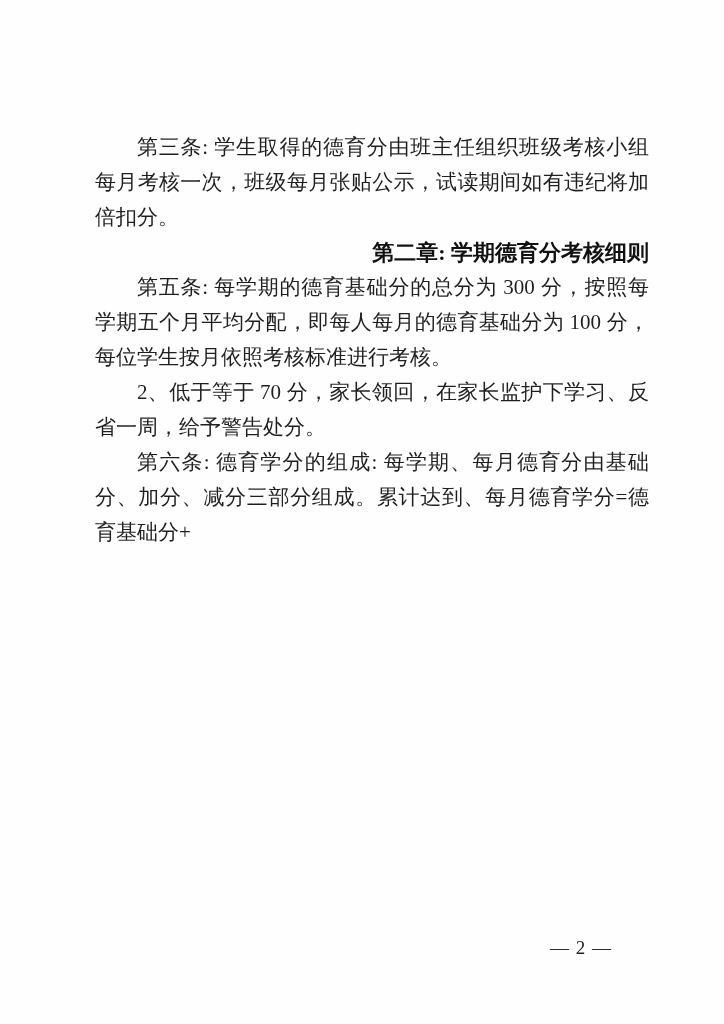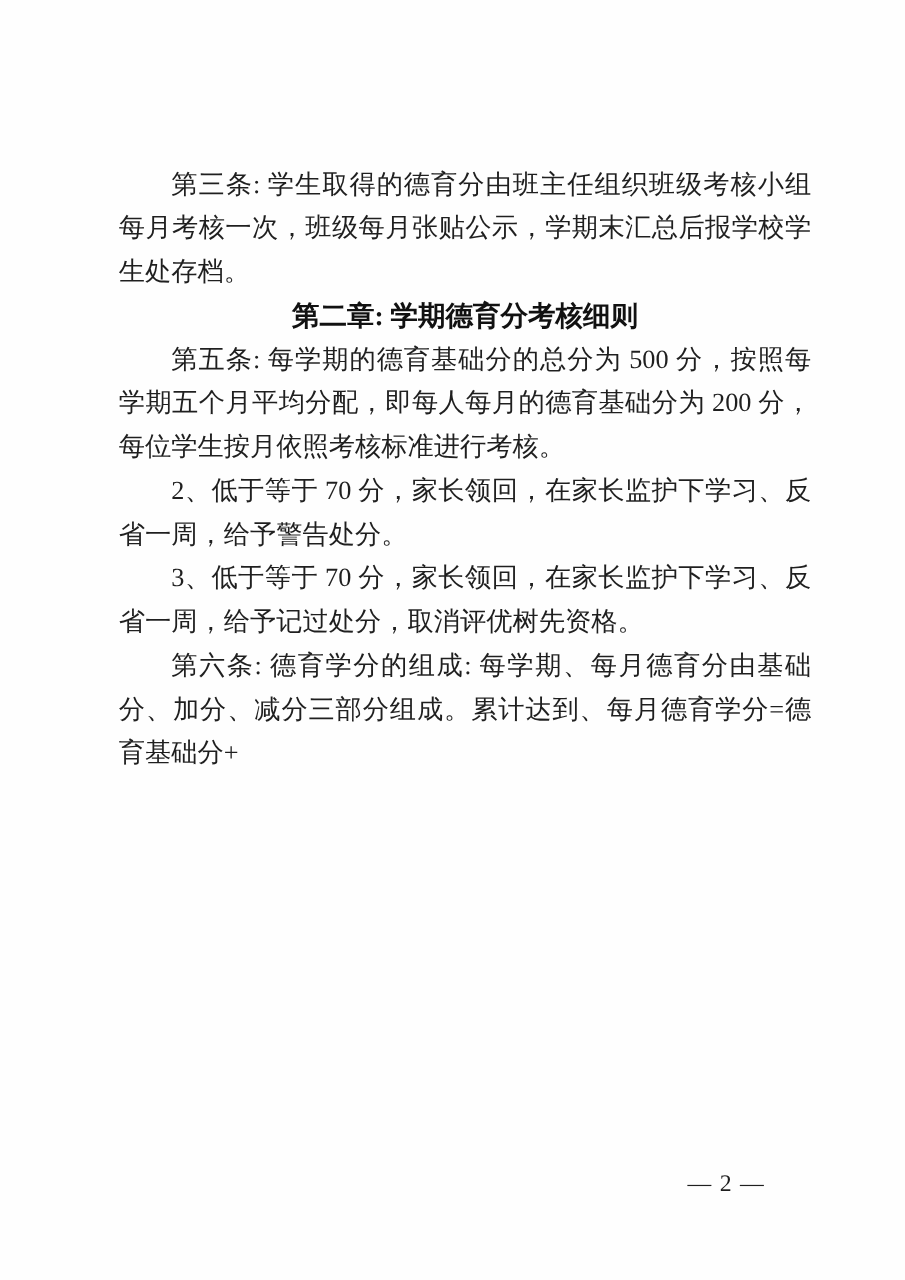--- a/index.html
+++ b/index.html
@@ -37,40 +37,39 @@
     text-justify: inter-ideograph;
     text-indent: 2em;
     word-break: break-all;
   }
   .heading {
     margin: 0;
     font-size: 22px;
     line-height: 35px;
     color: #111;
     font-weight: bold;
-    text-align: center;
+    text-align: right;
     text-indent: 0;
   }
   .footer {
     position: absolute;
     top: 936px;
     right: 112px;
     font-size: 19px;
     line-height: 24px;
     color: #1f1f1f;
     letter-spacing: 1px;
     white-space: nowrap;
   }
 </style>
 </head>
 <body>
 
 <div class="page">
   <div class="content">
-    <p class="para">第三条: 学生取得的德育分由班主任组织班级考核小组每月考核一次，班级每月张贴公示，学期末汇总后报学校学生处存档。</p>
+    <p class="para">第三条: 学生取得的德育分由班主任组织班级考核小组每月考核一次，班级每月张贴公示，试读期间如有违纪将加倍扣分。</p>
     <p class="heading">第二章: 学期德育分考核细则</p>
-    <p class="para">第五条: 每学期的德育基础分的总分为 500 分，按照每学期五个月平均分配，即每人每月的德育基础分为 200 分，每位学生按月依照考核标准进行考核。</p>
+    <p class="para">第五条: 每学期的德育基础分的总分为 300 分，按照每学期五个月平均分配，即每人每月的德育基础分为 100 分，每位学生按月依照考核标准进行考核。</p>
     <p class="para">2、低于等于 70 分，家长领回，在家长监护下学习、反省一周，给予警告处分。</p>
-    <p class="para">3、低于等于 70 分，家长领回，在家长监护下学习、反省一周，给予记过处分，取消评优树先资格。</p>
     <p class="para">第六条: 德育学分的组成: 每学期、每月德育分由基础分、加分、减分三部分组成。累计达到、每月德育学分=德育基础分+</p>
   </div>
   <div class="footer">— 2 —</div>
 </div>
 
 </body></html>

